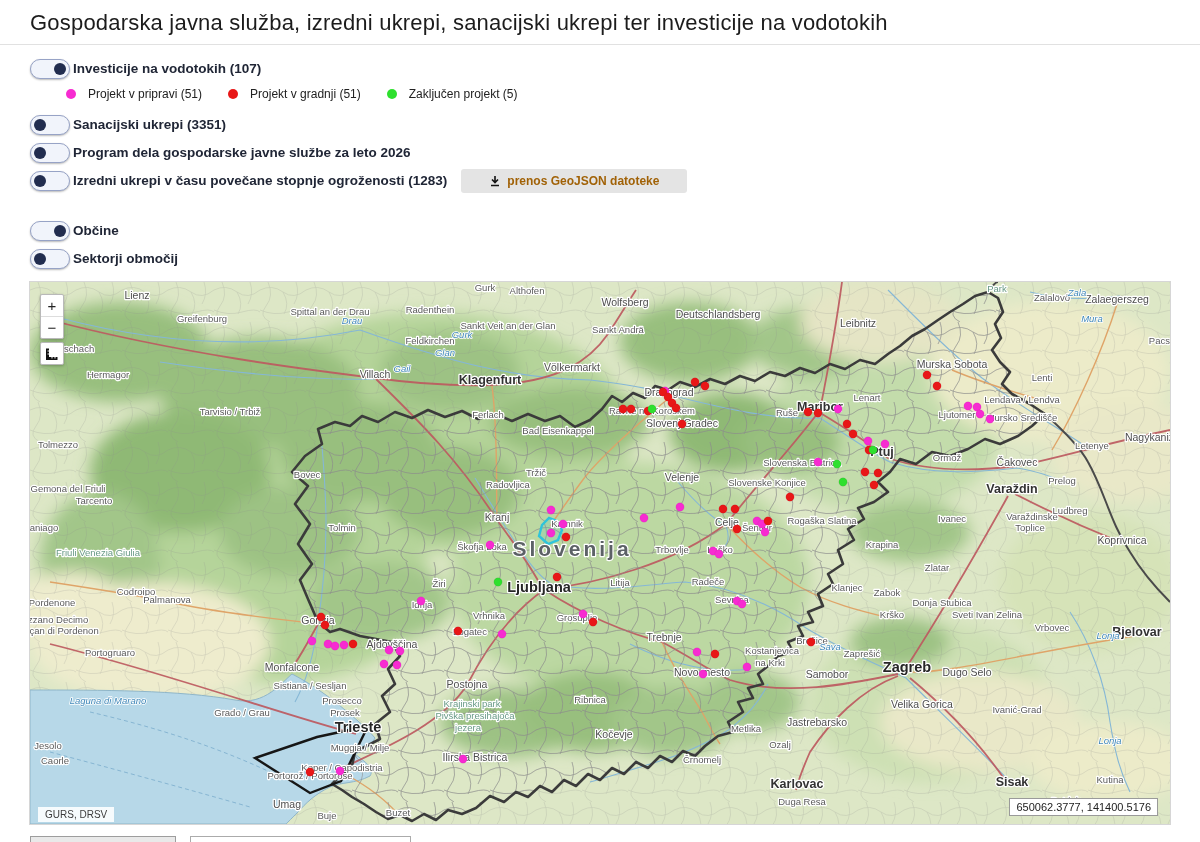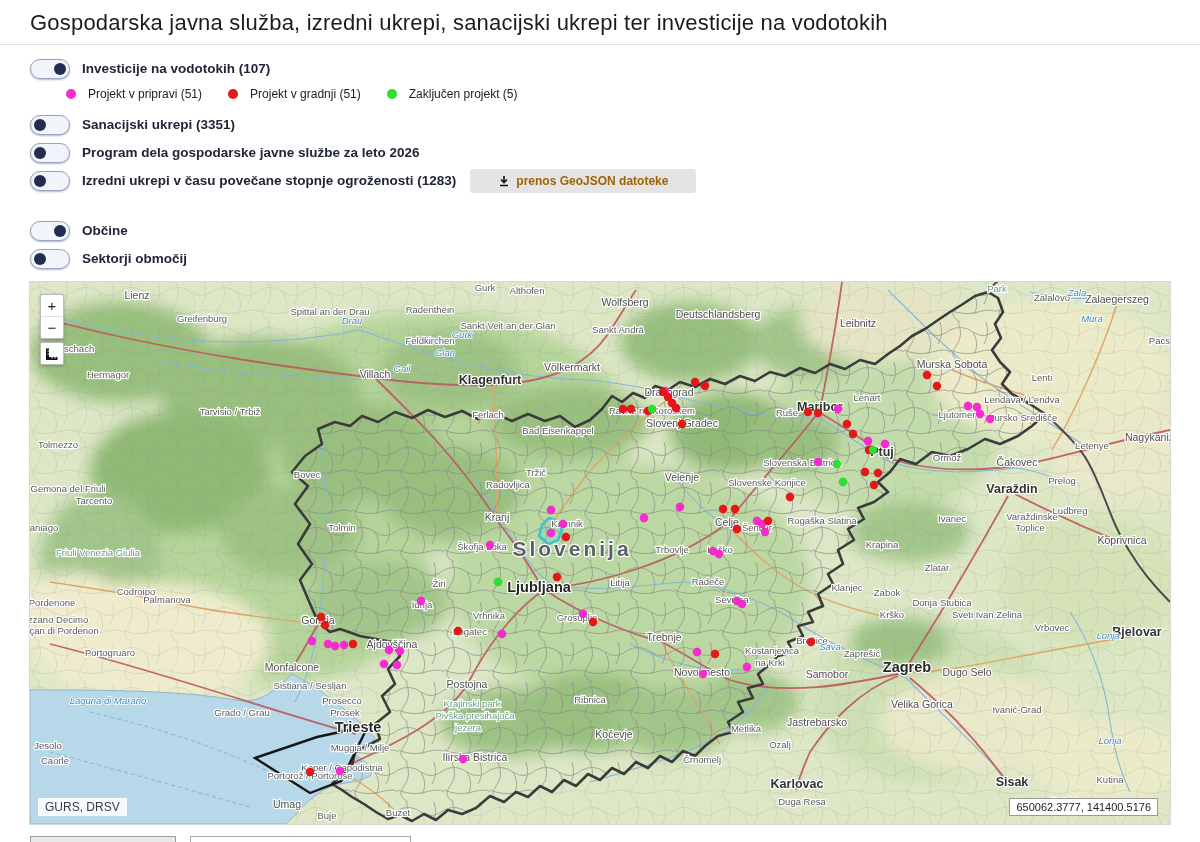--- a/index.html
+++ b/index.html
@@ -4,41 +4,41 @@
 <style>
   html,body{margin:0;padding:0;background:#fff;font-family:"Liberation Sans",sans-serif;color:#1f1f1f;}
   .page{width:1200px;height:842px;position:relative;overflow:hidden;}
   h1{font-size:22px;font-weight:400;margin:10px 0 8px 30px;color:#1c1c1c;letter-spacing:.2px;}
   .rule{border:none;border-top:1px solid #e1e1e1;margin:0 0 14px 0;}
   .trow{display:flex;align-items:center;margin:0 0 9px 30px;height:19px;}
   .switch{width:38px;height:18px;border-radius:10px;background:#f1f4fb;border:1.5px solid #97a3c6;position:relative;display:inline-block;box-shadow:0 1px 2px rgba(0,0,0,.28);cursor:pointer;flex:0 0 auto;}
   .knob{width:12px;height:12px;border-radius:50%;background:#222d4f;position:absolute;top:50%;transform:translateY(-50%);}
   .switch.on .knob{right:3px;}
   .switch.off .knob{left:3px;}
-  .tlabel{font-weight:bold;font-size:13.5px;color:#202636;margin-left:12px;white-space:nowrap;}
+  .tlabel{font-weight:bold;font-size:13.5px;color:#202636;margin-left:3px;white-space:nowrap;}
   .legend{display:flex;align-items:center;gap:26px;margin:2px 0 14px 66px;}
   .legend-item{display:flex;align-items:center;gap:12px;font-size:12px;color:#222;}
   .ldot{width:10px;height:10px;border-radius:50%;display:inline-block;flex:0 0 auto;}
   .dl{margin-left:14px;background:#e4e4e4;border:none;border-radius:3px;padding:5px 28px;font-family:"Liberation Sans",sans-serif;font-size:12px;font-weight:bold;color:#a16207;display:inline-flex;align-items:center;gap:6px;cursor:pointer;}
   .gap{height:22px;}
   .map{position:relative;width:1140px;height:542px;margin:14px 0 0 30px;outline:1px solid #d6d6d6;overflow:hidden;}
   .map svg{display:block;}
   .ml{font-size:10.5px;fill:#4e4e4e;paint-order:stroke;stroke:#ffffff;stroke-width:2.4px;stroke-linejoin:round;text-anchor:middle;}
   .ml.s{font-size:9.5px;fill:#5a5a5a;}
   .ml.b{font-size:12.5px;font-weight:bold;fill:#323232;}
   .ml.B{font-size:14.5px;font-weight:bold;fill:#262626;}
   .ml.big{font-size:21px;font-weight:600;fill:#5c6166;letter-spacing:3px;}
   .ml.w{font-style:italic;fill:#3f87b8;font-size:9.5px;stroke-width:1.6px;}
   .ml.p{fill:#689a86;font-size:9.5px;}
   .mk{stroke:rgba(120,0,90,.12);stroke-width:.6;}
   .zoomctl{position:absolute;top:12px;left:10px;width:22px;background:#fff;border:1px solid #b9b9b9;border-radius:2px;box-shadow:0 1px 3px rgba(0,0,0,.25);z-index:5;}
   .zbtn{width:22px;height:21px;line-height:21px;text-align:center;font-size:15px;color:#222;cursor:pointer;user-select:none;}
   .zbtn + .zbtn{border-top:1px solid #ddd;}
   .measure{position:absolute;top:60px;left:10px;width:22px;height:21px;background:#fff;border:1px solid #b9b9b9;border-radius:2px;box-shadow:0 1px 3px rgba(0,0,0,.25);display:flex;align-items:center;justify-content:center;cursor:pointer;z-index:5;}
-  .attrib{position:absolute;left:8px;bottom:8px;background:rgba(255,255,255,.88);padding:2px 7px;font-size:12px;color:#3c3c3c;z-index:5;}
+  .attrib{position:absolute;left:8px;bottom:2px;background:rgba(255,255,255,.88);padding:2px 7px;font-size:10px;color:#3c3c3c;z-index:5;}
   .coords{position:absolute;right:12px;bottom:8px;background:#fff;border:1px solid #9a9a9a;padding:2px 6px;font-size:11px;color:#222;z-index:5;}
   .tabs{display:flex;gap:14px;margin:12px 0 0 30px;}
   .tab{height:30px;display:inline-flex;align-items:center;padding:0 18px;border:1px solid #ababab;background:#fff;font-size:14px;color:#1d1d1d;cursor:pointer;}
   .tab.active{background:#e9e9e9;border-color:#9d9d9d;}
 </style>
 </head>
 <body>
 
 <div class="page">
   <h1>Gospodarska javna služba, izredni ukrepi, sanacijski ukrepi ter investicije na vodotokih</h1>

